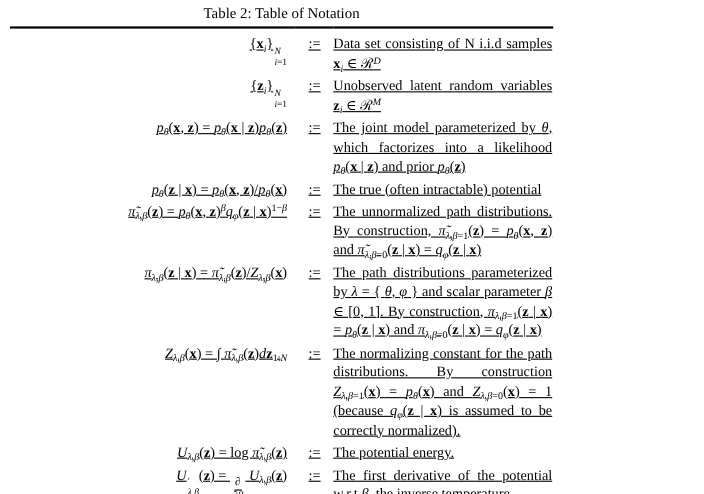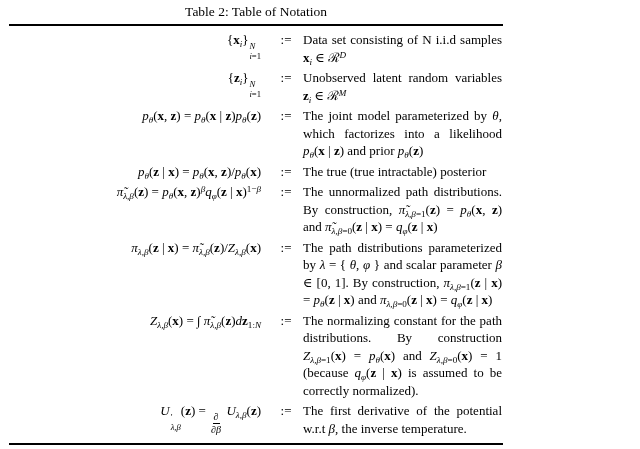--- a/index.html
+++ b/index.html
@@ -28,20 +28,21 @@
     border-collapse: collapse;
     table-layout: fixed;
     border-top: 2px solid #000;
     border-bottom: 2px solid #000;
     font-size: 13px;
   }
   td {
     vertical-align: top;
     padding: 1.5px 0;
     line-height: 17.5px;
+    text-decoration: underline;
   }
   td.sym {
     width: 252px;
     text-align: right;
     white-space: nowrap;
     padding-right: 8px;
   }
   td.rel {
     width: 30px;
     text-align: center;
@@ -110,38 +111,43 @@
           <td class="desc">Unobserved latent random variables <b>z</b><sub><i>i</i></sub> ∈ ℛ<sup><i>M</i></sup></td>
         </tr>
         <tr>
           <td class="sym"><i>p</i><sub><i>θ</i></sub>(<b>x</b>, <b>z</b>) = <i>p</i><sub><i>θ</i></sub>(<b>x</b> | <b>z</b>)<i>p</i><sub><i>θ</i></sub>(<b>z</b>)</td>
           <td class="rel">:=</td>
           <td class="desc">The joint model parameterized by <i>θ</i>, which factorizes into a likelihood <i>p</i><sub><i>θ</i></sub>(<b>x</b> | <b>z</b>) and prior <i>p</i><sub><i>θ</i></sub>(<b>z</b>)</td>
         </tr>
         <tr>
           <td class="sym"><i>p</i><sub><i>θ</i></sub>(<b>z</b> | <b>x</b>) = <i>p</i><sub><i>θ</i></sub>(<b>x</b>, <b>z</b>)/<i>p</i><sub><i>θ</i></sub>(<b>x</b>)</td>
           <td class="rel">:=</td>
-          <td class="desc">The true (true intractable) posterior</td>
+          <td class="desc">The true (often intractable) potential</td>
         </tr>
         <tr>
           <td class="sym"><i>π̃</i><sub><i>λ,β</i></sub>(<b>z</b>) = <i>p</i><sub><i>θ</i></sub>(<b>x</b>, <b>z</b>)<sup><i>β</i></sup><i>q</i><sub><i>φ</i></sub>(<b>z</b> | <b>x</b>)<sup>1−<i>β</i></sup></td>
           <td class="rel">:=</td>
           <td class="desc">The unnormalized path distributions. By construction, <i>π̃</i><sub><i>λ,β</i>=1</sub>(<b>z</b>) = <i>p</i><sub><i>θ</i></sub>(<b>x</b>, <b>z</b>) and <i>π̃</i><sub><i>λ,β</i>=0</sub>(<b>z</b> | <b>x</b>) = <i>q</i><sub><i>φ</i></sub>(<b>z</b> | <b>x</b>)</td>
         </tr>
         <tr>
           <td class="sym"><i>π</i><sub><i>λ,β</i></sub>(<b>z</b> | <b>x</b>) = <i>π̃</i><sub><i>λ,β</i></sub>(<b>z</b>)/<i>Z</i><sub><i>λ,β</i></sub>(<b>x</b>)</td>
           <td class="rel">:=</td>
           <td class="desc">The path distributions parameterized by <i>λ</i> = { <i>θ</i>, <i>φ</i> } and scalar parameter <i>β</i> ∈ [0, 1]. By construction, <i>π</i><sub><i>λ,β</i>=1</sub>(<b>z</b> | <b>x</b>) = <i>p</i><sub><i>θ</i></sub>(<b>z</b> | <b>x</b>) and <i>π</i><sub><i>λ,β</i>=0</sub>(<b>z</b> | <b>x</b>) = <i>q</i><sub><i>φ</i></sub>(<b>z</b> | <b>x</b>)</td>
         </tr>
         <tr>
           <td class="sym"><i>Z</i><sub><i>λ,β</i></sub>(<b>x</b>) = ∫ <i>π̃</i><sub><i>λ,β</i></sub>(<b>z</b>)<i>d</i><b>z</b><sub>1:<i>N</i></sub></td>
           <td class="rel">:=</td>
           <td class="desc">The normalizing constant for the path distributions. By construction <i>Z</i><sub><i>λ,β</i>=1</sub>(<b>x</b>) = <i>p</i><sub><i>θ</i></sub>(<b>x</b>) and <i>Z</i><sub><i>λ,β</i>=0</sub>(<b>x</b>) = 1 (because <i>q</i><sub><i>φ</i></sub>(<b>z</b> | <b>x</b>) is assumed to be correctly normalized).</td>
         </tr>
         <tr>
+          <td class="sym"><i>U</i><sub><i>λ,β</i></sub>(<b>z</b>) = log <i>π̃</i><sub><i>λ,β</i></sub>(<b>z</b>)</td>
+          <td class="rel">:=</td>
+          <td class="desc">The potential energy.</td>
+        </tr>
+        <tr>
           <td class="sym"><i>U</i><span class="ss">
               <span>′</span>
               <span><i>λ,β</i></span>
             </span>(<b>z</b>) = <span class="frac">
               <span>∂</span>
               <span>∂<i>β</i></span>
             </span> <i>U</i><sub><i>λ,β</i></sub>(<b>z</b>)</td>
           <td class="rel">:=</td>
           <td class="desc">The first derivative of the potential w.r.t <i>β</i>, the inverse temperature.</td>
         </tr>

